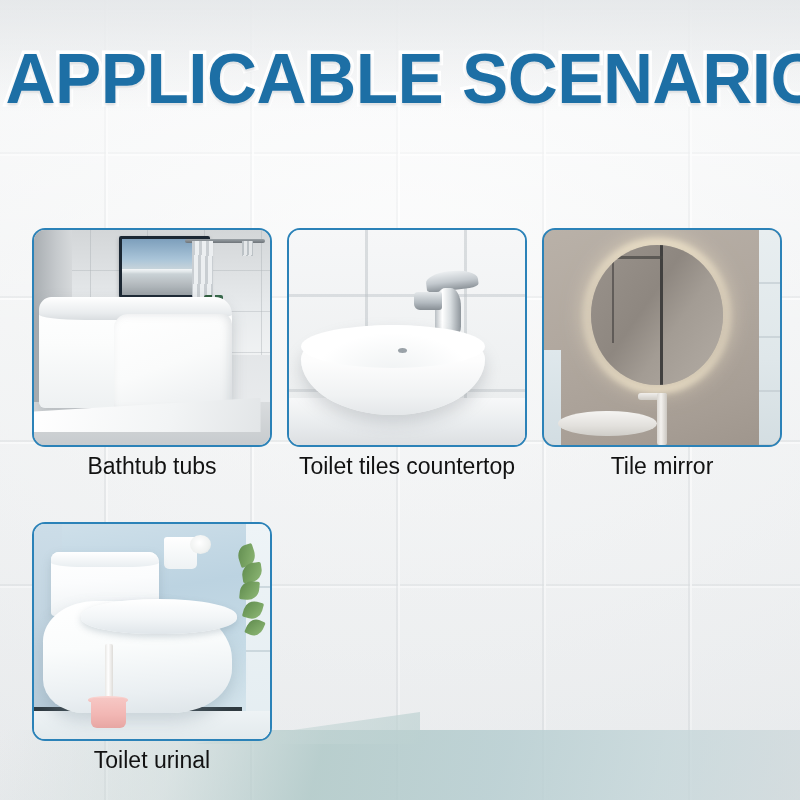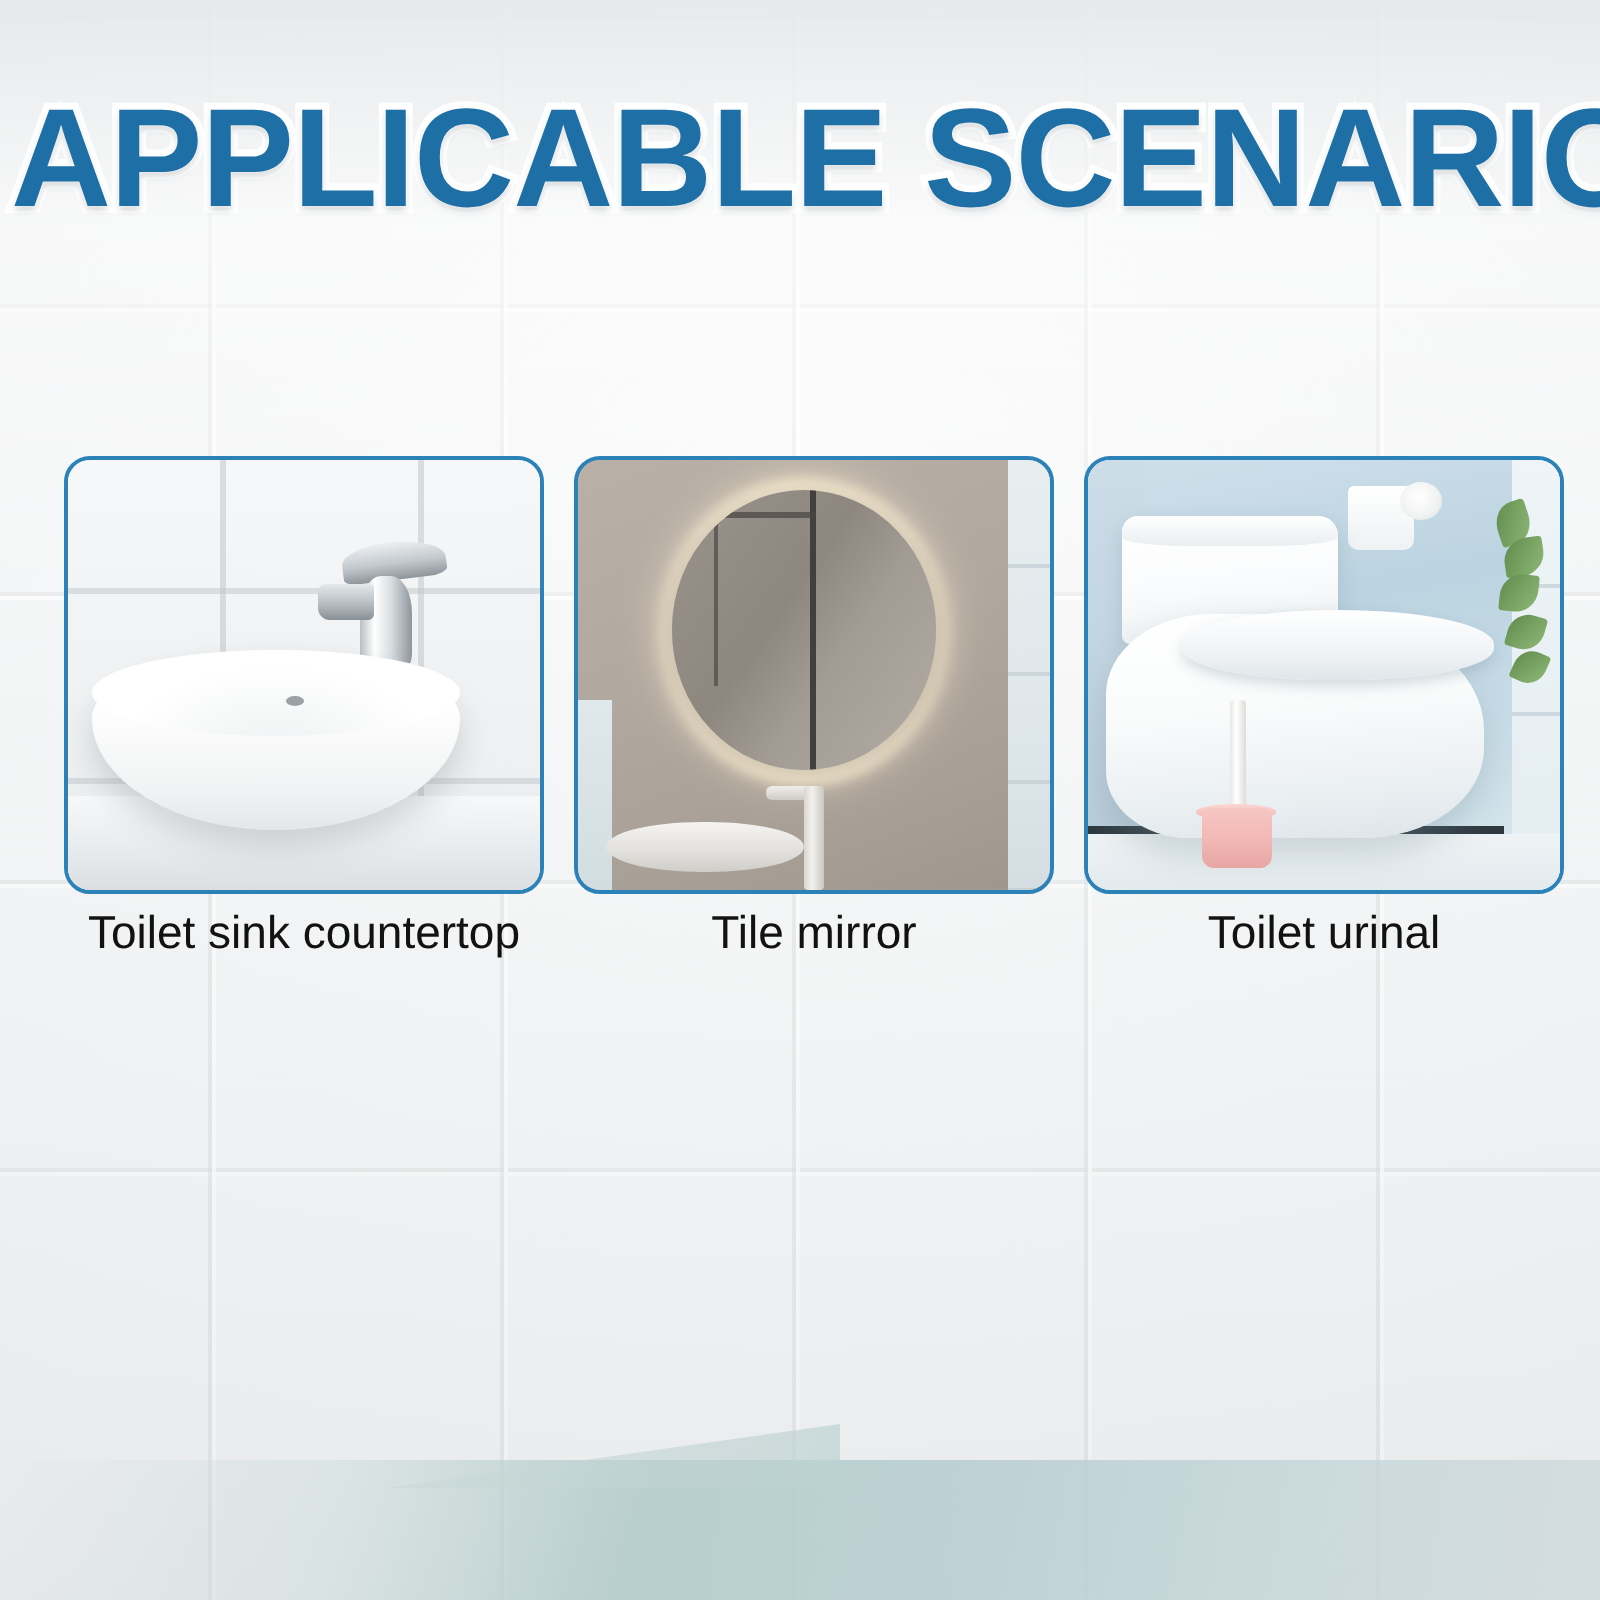--- a/index.html
+++ b/index.html
@@ -540,34 +540,51 @@
   <div class="tile-bg"></div>
   <div class="tile-vignette"></div>
   <div class="floor-sweep"></div>
 
   <div class="headline-wrap">
     <div class="headline">APPLICABLE SCENARIO SCOPE</div>
   </div>
 
   <div class="grid">
 
+    <div class="cell">
+      <div class="photo ph-tub">
+        <div class="tub-wall"></div>
+        <div class="tub-leftpanel"></div>
+        <div class="tub-window"></div>
+        <div class="tub-rod"></div>
+        <div class="tub-towel"></div>
+        <div class="tub-towel2"></div>
+        <div class="tub-bottles"></div>
+        <div class="tub-floor"></div>
+        <div class="tub-body"></div>
+        <div class="tub-rim"></div>
+        <div class="tub-front"></div>
+        <div class="tub-skirt"></div>
+      </div>
+      <div class="caption">Bathtub tubs</div>
+    </div>
 
     <div class="cell">
       <div class="photo ph-sink">
         <div class="sink-wall"></div>
         <div class="sink-counter"></div>
         <div class="faucet-handle"></div>
         <div class="faucet-body"></div>
         <div class="faucet-spout"></div>
         <div class="faucet-base"></div>
         <div class="sink-bowl"></div>
         <div class="sink-bowl-top"></div>
         <div class="sink-overflow"></div>
       </div>
-      <div class="caption">Toilet sink countertop</div>
+      <div class="caption">Toilet tiles countertop</div>
     </div>
 
 
 
     <div class="cell">
       <div class="photo ph-mirror">
         <div class="mirror-wall"></div>
         <div class="mirror-right-tiles"></div>
         <div class="mirror-left-tiles"></div>
         <div class="mirror-glow"></div>

